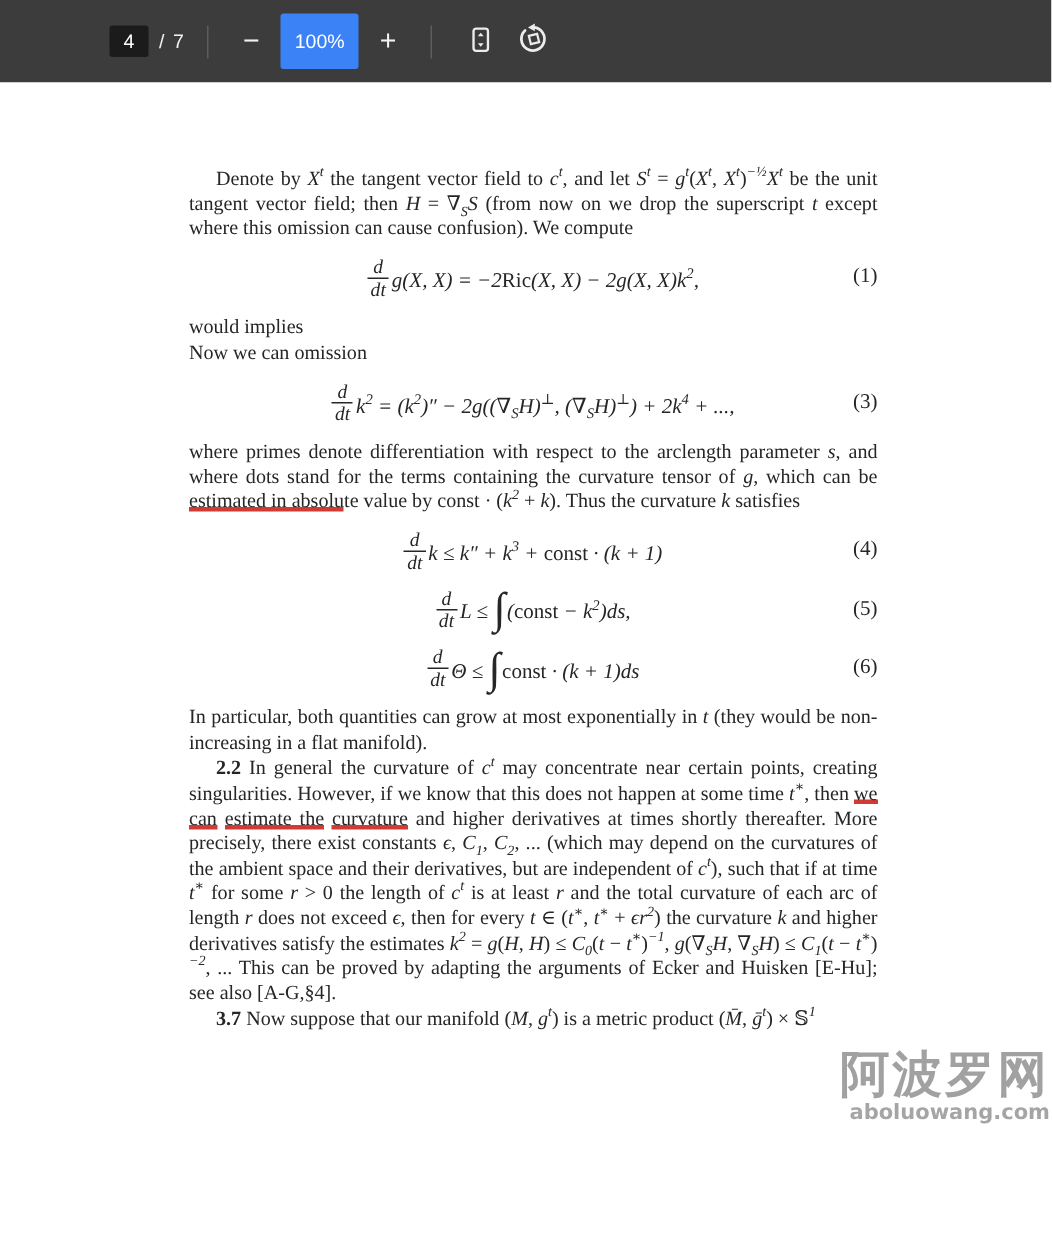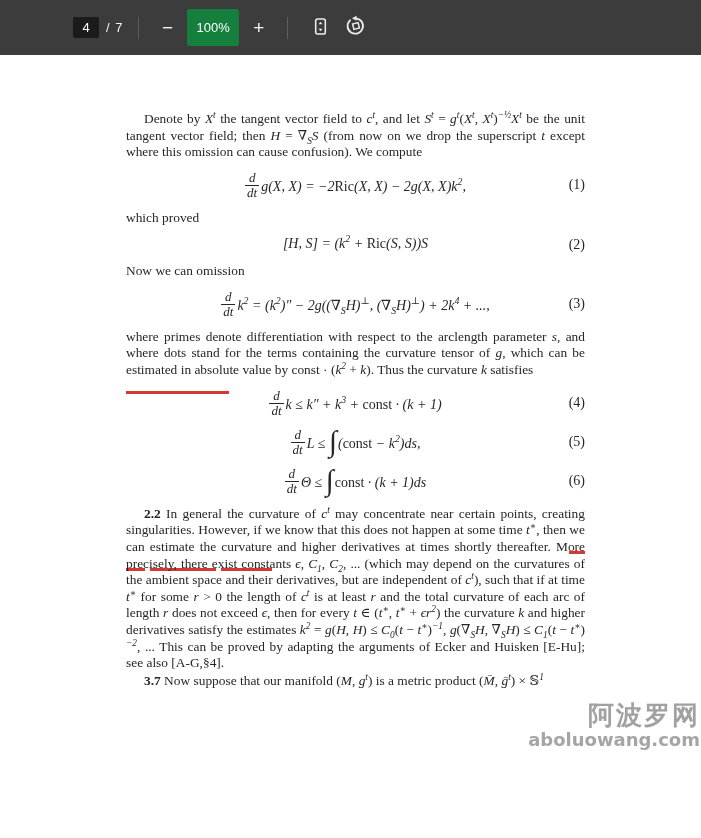--- a/index.html
+++ b/index.html
@@ -18,21 +18,21 @@
     text-align:center; border-radius:2px; font-size:13px;
     font-family:inherit; padding:0;
   }
   .tb-text { font-size:13px; margin-left:7px; letter-spacing:1px; }
   .tb-sep { width:1px; height:22px; background:#5d5d5d; margin:0 15px; }
   .tb-btn {
     background:none; border:none; color:#f1f1f1; cursor:pointer;
     font-size:19px; line-height:19px; width:26px; padding:0; font-family:inherit;
   }
   .zoom-box {
-    background:#15803d; color:#fff; border-radius:2px; font-size:13px;
+    background:#3b82f6; color:#fff; border-radius:2px; font-size:13px;
     padding:11px 9px; margin:0 7px;
   }
   .icon-btn { background:none; border:none; padding:0; margin:0 7px; cursor:pointer; display:flex; align-items:center; }
   
   .doc { position:relative; height:695px; background:#fff; overflow:hidden; }
   .page {
     width:459px; margin-left:126px; padding-top:55px;
     color:#262626; font-size:13.4px; line-height:16.6px; text-align:justify;
   }
   .para { margin:1px 0; }
@@ -42,29 +42,29 @@
   .eq { position:relative; text-align:center; font-style:italic; margin:10px 0; font-size:14px; }
   .eq .rm, .eq .eqnum { font-style:normal; }
   .eqnum { position:absolute; right:0; top:50%; transform:translateY(-50%); color:#262626; }
   .frac { display:inline-block; vertical-align:-40%; text-align:center; line-height:1.08; font-size:0.93em; margin-right:2px; }
   .fn { display:block; border-bottom:1px solid currentColor; padding:0 2px; }
   .fd { display:block; padding:0 2px; }
   .bigint { font-size:210%; font-style:normal; vertical-align:-12%; line-height:0.85; margin-right:1px; font-weight:400; }
   .redline {
     background-image:linear-gradient(rgba(206,41,34,.92),rgba(206,41,34,.92));
     background-size:100% 3px; background-repeat:no-repeat; background-position:0 100%;
-    padding-bottom:17px;
+    padding-bottom:0;
   }
   
   .watermark {
     position:absolute; right:1px; bottom:1px; text-align:right; line-height:1;
     font-family:"DejaVu Sans","Liberation Sans",sans-serif; pointer-events:none;
   }
-  .wm-title { font-size:26px; font-weight:bold; letter-spacing:2px; color:rgba(148,148,148,.88); }
-  .wm-url { font-size:18px; font-weight:bold; margin-top:3px; color:rgba(155,155,155,.9);text-align:right; }
+  .wm-title { font-size:33px; font-weight:bold; letter-spacing:2px; color:rgba(148,148,148,.88); }
+  .wm-url { font-size:14px; font-weight:bold; margin-top:3px; color:rgba(155,155,155,.9);text-align:right; }
 </style>
 </head>
 <body>
 
 <div class="toolbar">
   <div class="tb-controls">
     <input class="page-box" readonly="" value="4" style="">
     <span class="tb-text"><span>/</span>&nbsp;<span>7</span></span>
     <div class="tb-sep"></div>
     <button class="tb-btn">−</button>
@@ -89,28 +89,28 @@
         </svg>
       </span>
     </button>
   </div>
 </div>
 
 <div class="doc">
   <div class="page">
       <p class="para indent">Denote by <i>X</i><sup>t</sup> the tangent vector field to <i>c</i><sup>t</sup>, and let <i>S</i><sup>t</sup> = <i>g</i><sup>t</sup>(<i>X</i><sup>t</sup>, <i>X</i><sup>t</sup>)<sup>−½</sup><i>X</i><sup>t</sup> be the unit tangent vector field; then <i>H</i> = ∇<sub>S</sub><i>S</i> (from now on we drop the superscript <i>t</i> except where this omission can cause confusion). We compute</p>
       <div class="eq"><span class="eqbody"><span class="frac"><span class="fn">d</span><span class="fd">dt</span></span>g(X, X) = −2<span class="rm">Ric</span>(X, X) − 2g(X, X)k<sup>2</sup>,</span><span class="eqnum">(1)</span></div>
-      <p class="para">which proved</p>
-      <div class="eq"><span class="eqbody">[H, S] = (k<sup>2</sup> + <span class="rm">Ric</span>(S, S))S</span><span class="eqnum">(2)</span></div>
+      <p class="para">would implies</p>
       <p class="para">Now we can omission</p>
       <div class="eq"><span class="eqbody"><span class="frac"><span class="fn">d</span><span class="fd">dt</span></span>k<sup>2</sup> = (k<sup>2</sup>)″ − 2g((∇<sub>S</sub>H)<sup>⊥</sup>, (∇<sub>S</sub>H)<sup>⊥</sup>) + 2k<sup>4</sup> + ...,</span><span class="eqnum">(3)</span></div>
       <p class="para">where primes denote differentiation with respect to the arclength parameter <i>s</i>, and where dots stand for the terms containing the curvature tensor of <i>g</i>, which can be <span class="redline">estimated in absolu</span>te value by const · (<i>k</i><sup>2</sup> + <i>k</i>). Thus the curvature <i>k</i> satisfies</p>
       <div class="eq"><span class="eqbody"><span class="frac"><span class="fn">d</span><span class="fd">dt</span></span>k ≤ k″ + k<sup>3</sup> + <span class="rm">const</span> · (k + 1)</span><span class="eqnum">(4)</span></div>
       <div class="eq"><span class="eqbody"><span class="frac"><span class="fn">d</span><span class="fd">dt</span></span>L ≤ <span class="bigint">∫</span>(<span class="rm">const</span> − k<sup>2</sup>)ds,</span><span class="eqnum">(5)</span></div>
       <div class="eq"><span class="eqbody"><span class="frac"><span class="fn">d</span><span class="fd">dt</span></span>Θ ≤ <span class="bigint">∫</span><span class="rm">const</span> · (k + 1)ds</span><span class="eqnum">(6)</span></div>
+      <p class="para">In particular, both quantities can grow at most exponentially in <i>t</i> (they would be non-increasing in a flat manifold).</p>
       <p class="para indent"><b>2.2</b> In general the curvature of <i>c</i><sup>t</sup> may concentrate near certain points, creating singularities. However, if we know that this does not happen at some time <i>t</i><sup>∗</sup>, then <span class="redline">we can</span> <span class="redline">estimate the</span> <span class="redline">curvature</span> and higher derivatives at times shortly thereafter. More precisely, there exist constants <i>ϵ</i>, <i>C</i><sub>1</sub>, <i>C</i><sub>2</sub>, ... (which may depend on the curvatures of the ambient space and their derivatives, but are independent of <i>c</i><sup>t</sup>), such that if at time <i>t</i><sup>∗</sup> for some <i>r</i> &gt; 0 the length of <i>c</i><sup>t</sup> is at least <i>r</i> and the total curvature of each arc of length <i>r</i> does not exceed <i>ϵ</i>, then for every <i>t</i> ∈ (<i>t</i><sup>∗</sup>, <i>t</i><sup>∗</sup> + <i>ϵr</i><sup>2</sup>) the curvature <i>k</i> and higher derivatives satisfy the estimates <i>k</i><sup>2</sup> = <i>g</i>(<i>H</i>, <i>H</i>) ≤ <i>C</i><sub>0</sub>(<i>t</i> − <i>t</i><sup>∗</sup>)<sup>−1</sup>,  <i>g</i>(∇<sub>S</sub><i>H</i>, ∇<sub>S</sub><i>H</i>) ≤ <i>C</i><sub>1</sub>(<i>t</i> − <i>t</i><sup>∗</sup>)<sup>−2</sup>, ... This can be proved by adapting the arguments of Ecker and Huisken [E-Hu]; see also [A-G,§4].</p>
       <p class="para indent"><b>3.7</b> Now suppose that our manifold (<i>M</i>, <i>g</i><sup>t</sup>) is a metric product (<i>M̄</i>, <i>ḡ</i><sup>t</sup>) × 𝕊<sup>1</sup></p>
     </div>
   <div class="watermark">
     <div class="wm-title">阿波罗网</div>
     <div class="wm-url">aboluowang.com</div>
   </div>
 </div>
 
 </body></html>

